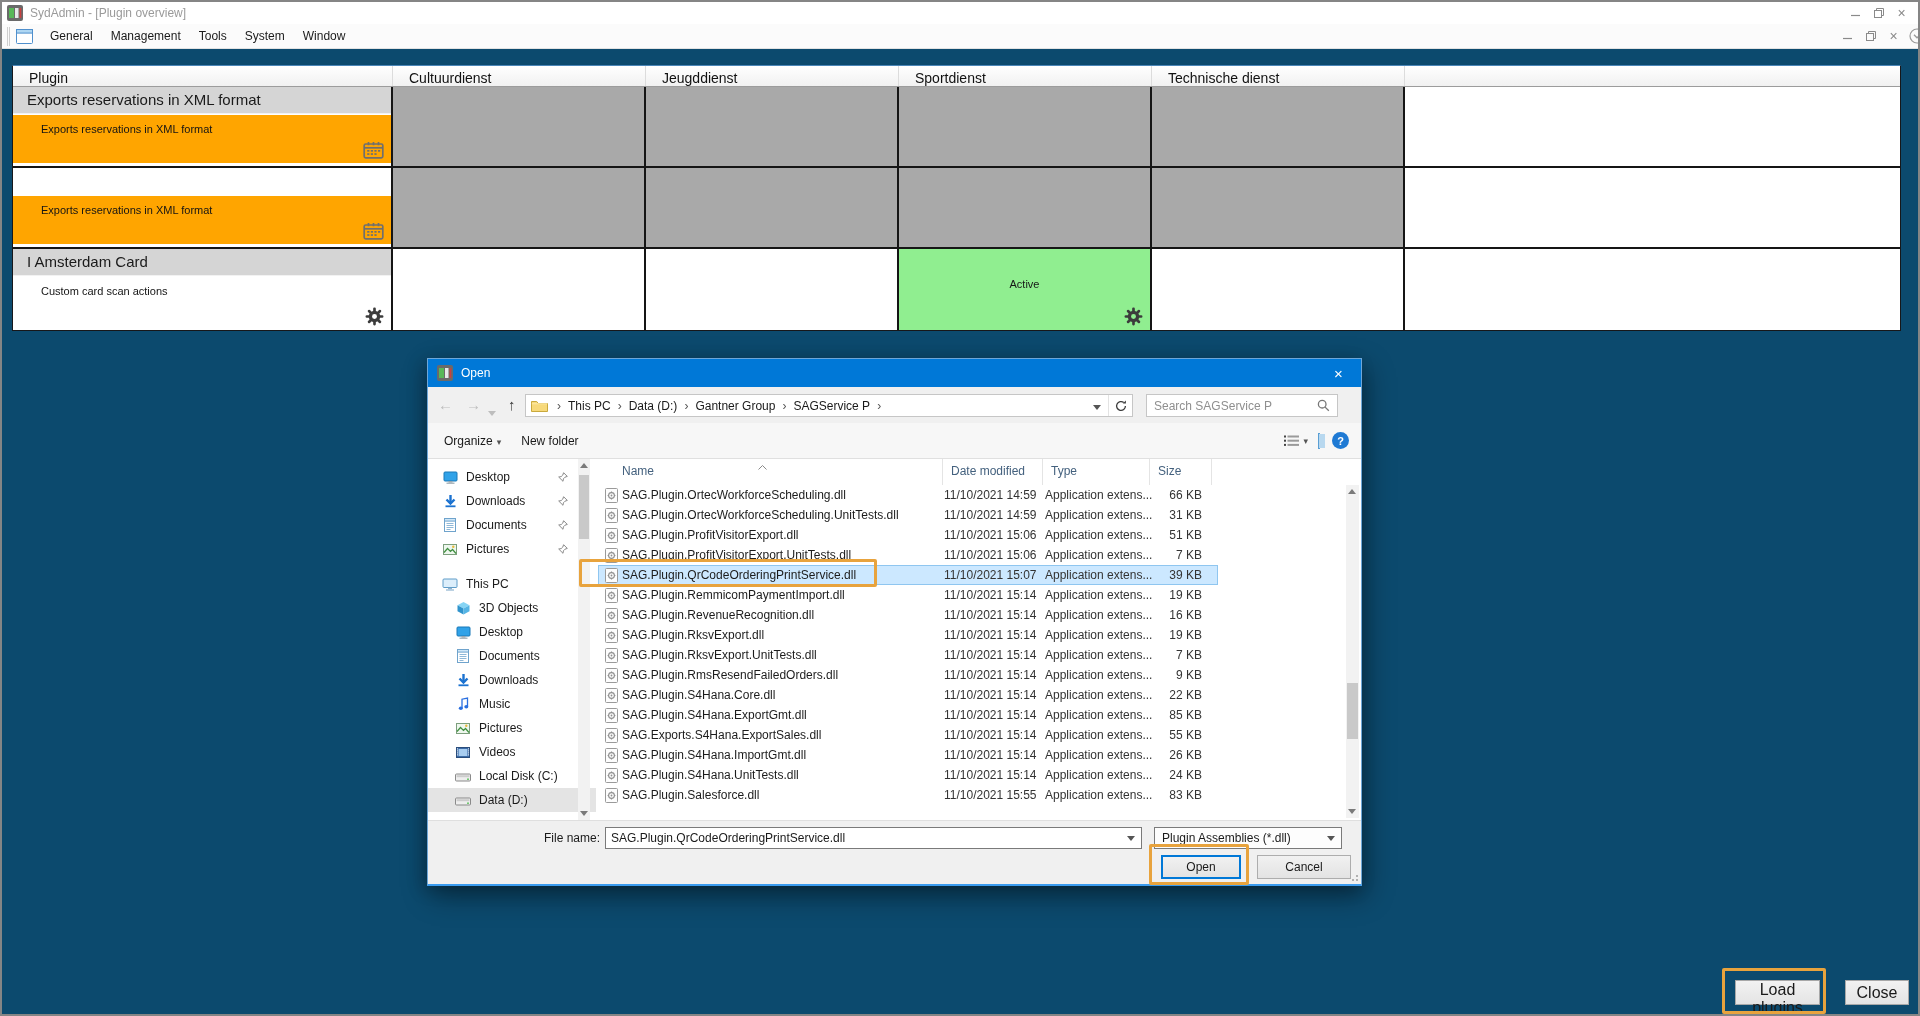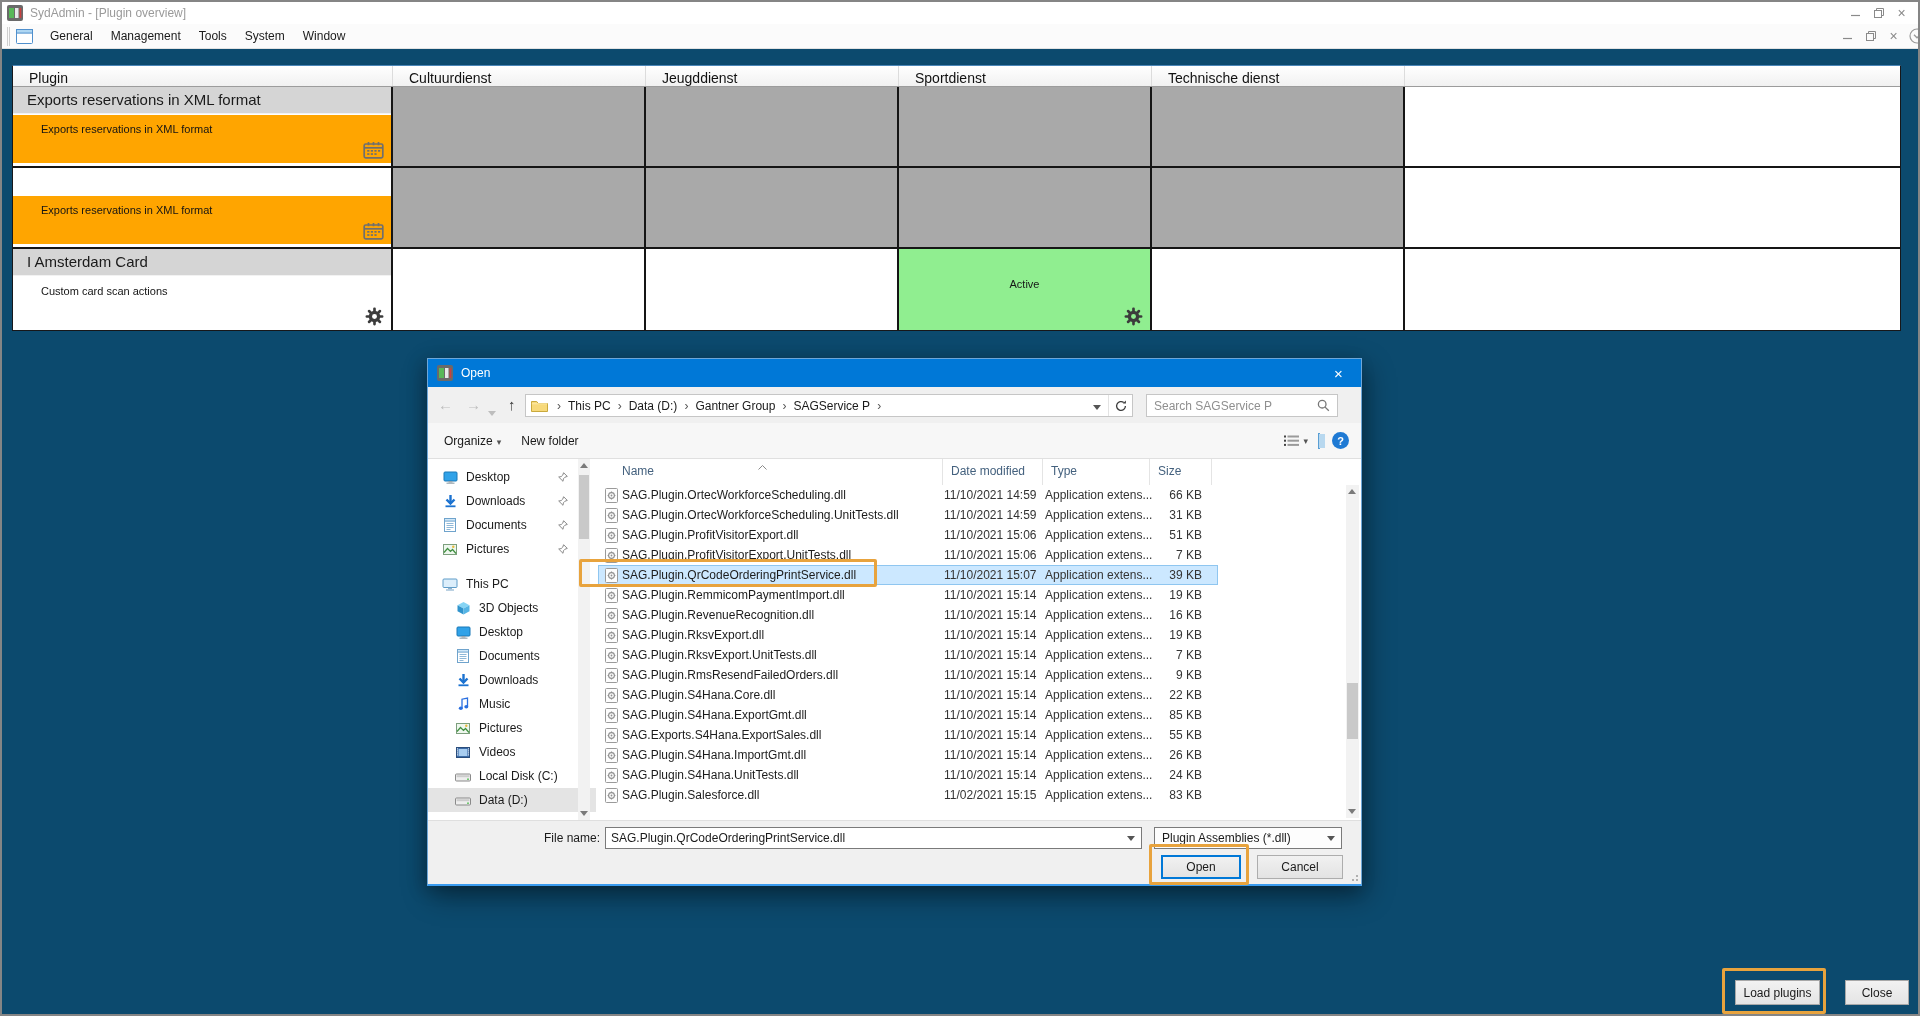--- a/index.html
+++ b/index.html
@@ -38,21 +38,21 @@
   .sub { font-size:11px; color:#141414; padding:8px 0 0 28px; }
   .corner-ico { position:absolute; right:7px; bottom:4px; line-height:0; }
   .svc { width:253px; border-right:2px solid #151515; }
   .svc.gray { background:#A9A9A9; }
   .svc.green { background:#90EE90;padding-left:16px; }
   .svc.white { background:#fff; }
   .fill-cell { flex:1; background:#fff; }
   .active-label { position:absolute; left:0; right:0; top:36%; text-align:center; font-size:11px; color:#161616; }
 
   
-  .btn { position:absolute; height:25px; background:linear-gradient(#f2f2f2,#e4e4e4); border:1px solid #a8a8a8; font-size:12px; color:#1a1a1a; font-family:"Liberation Sans",sans-serif; }
+  .btn { position:absolute; height:25px; background:linear-gradient(#f2f2f2,#e4e4e4); border:1px solid #a8a8a8; font-size:16px; color:#1a1a1a; font-family:"Liberation Sans",sans-serif; }
   .btn-load { left:1733px; top:978px; width:85px; }
   .btn-close { left:1843px; top:978px; width:64px; }
 
   
   .dialog { position:absolute; left:425px; top:356px; width:935px; height:528px; background:#fff; border:1px solid #6ea7d8; border-bottom:2px solid #3b9cf0; box-shadow:4px 10px 26px rgba(0,0,0,0.4), -4px 4px 16px rgba(0,0,0,0.18); }
   .dlg-title { position:absolute; top:0; left:0; right:0; height:28px; background:#0078D7; display:flex; align-items:center; padding-left:9px; }
   .dlg-title-text { color:#fff; font-size:12px; margin-left:8px; }
   .dlg-close { position:absolute; right:0; top:0; width:45px; height:28px; color:#fff; font-size:15px; display:flex; align-items:center; justify-content:center; }
   .dlg-nav { position:absolute; top:28px; left:0; right:0; height:36px; background:#f0f0f0; }
   .nav-ico { position:absolute; top:8px; font-size:15px; line-height:20px; }
@@ -119,21 +119,21 @@
 
   .dlg-footer { position:absolute; left:0; right:0; bottom:0; height:64px; background:#f0f0f0; border-top:1px solid #dfdfdf; }
   .fn-label { position:absolute; left:92px; top:10px; width:80px; text-align:right; font-size:12px; color:#1a1a1a; }
   .fn-combo { position:absolute; left:177px; top:6px; width:537px; height:22px; background:#fff; border:1px solid #7a7a7a; display:flex; align-items:center; }
   .fn-input { flex:1; border:none; outline:none; font-size:12px; color:#1a1a1a; padding-left:5px; font-family:"Liberation Sans",sans-serif; background:transparent; }
   .cmb-dd { width:20px; display:flex; justify-content:center; }
   .ft-combo { position:absolute; left:726px; top:6px; width:188px; height:22px; background:#fdfdfd; border:1px solid #7a7a7a; display:flex; align-items:center; font-size:12px; color:#1a1a1a; }
   .ft-combo .lbl { flex:1; padding-left:7px; white-space:nowrap; overflow:hidden; }
   .dlg-btn { position:absolute; top:34px; height:24px; background:linear-gradient(#f1f1f1,#e3e3e3); border:1px solid #adadad; font-size:12px; color:#1a1a1a; font-family:"Liberation Sans",sans-serif; }
   .dlg-open { left:733px; width:80px; border:2px solid #0078D7; }
-  .dlg-cancel { left:829px; width:86px; }
+  .dlg-cancel { left:829px; width:94px; }
   .dlg-grip { position:absolute; right:3px; bottom:3px; width:8px; height:8px; }
   .dlg-grip::before { content:""; position:absolute; right:0; bottom:0; width:2px; height:2px; background:#b0b0b0; box-shadow:-4px 0 #b0b0b0, 0 -4px #b0b0b0; }
 
   
   .annot { position:absolute; border:3px solid #E8A33D; border-radius:2px; z-index:50; pointer-events:none; }
   .a-file { left:577px; top:557px; width:298px; height:28px; }
   .a-open { left:1147px; top:842px; width:100px; height:41px; }
   .a-load { left:1720px; top:966px; width:104px; height:46px; }
 </style>
 </head>
@@ -734,21 +734,21 @@
               <span class="fc-size">24 KB</span>
             </div>
             <div class="frow">
               <span class="fc-icon"><svg width="13" height="15" viewBox="0 0 13 15">
                   <rect x="0.5" y="0.5" width="12" height="14" rx="1" fill="#fdfdfd" stroke="#9a9a9a"></rect>
                   <circle cx="6.5" cy="7.5" r="2.9" fill="none" stroke="#8f8f8f" stroke-width="1.1"></circle>
                   <circle cx="6.5" cy="7.5" r="0.9" fill="#8f8f8f"></circle>
                   <path d="M6.5 3.6v1.4M6.5 10v1.4M2.6 7.5H4M9 7.5h1.4" stroke="#8f8f8f" stroke-width="1.1"></path>
                 </svg></span>
               <span class="fc-name">SAG.Plugin.Salesforce.dll</span>
-              <span class="fc-date">11/02/2021 15:15</span>
+              <span class="fc-date">11/10/2021 15:55</span>
               <span class="fc-type">Application extens...</span>
               <span class="fc-size">83 KB</span>
             </div>
           </div>
         <div class="fscroll">
           <span class="sb-up"></span>
           <span class="fs-thumb"></span>
           <span class="sb-dn"></span>
         </div>
       </div>

